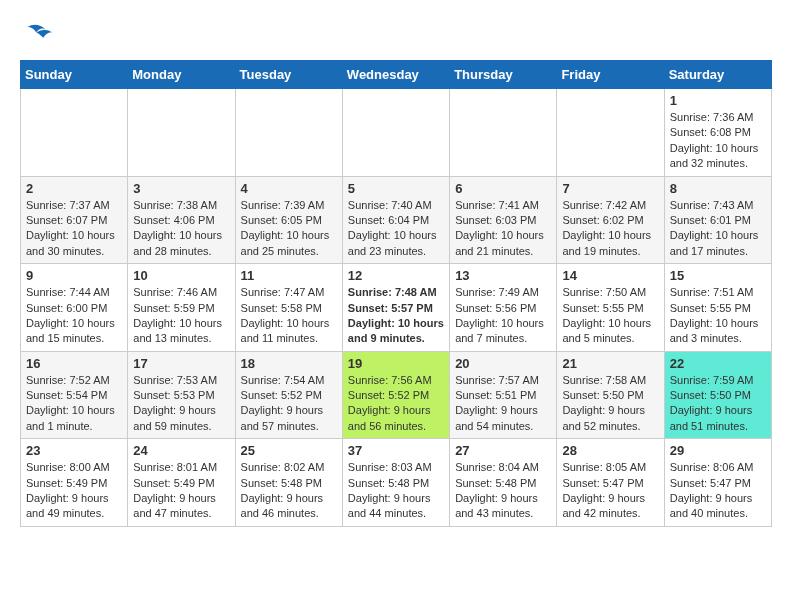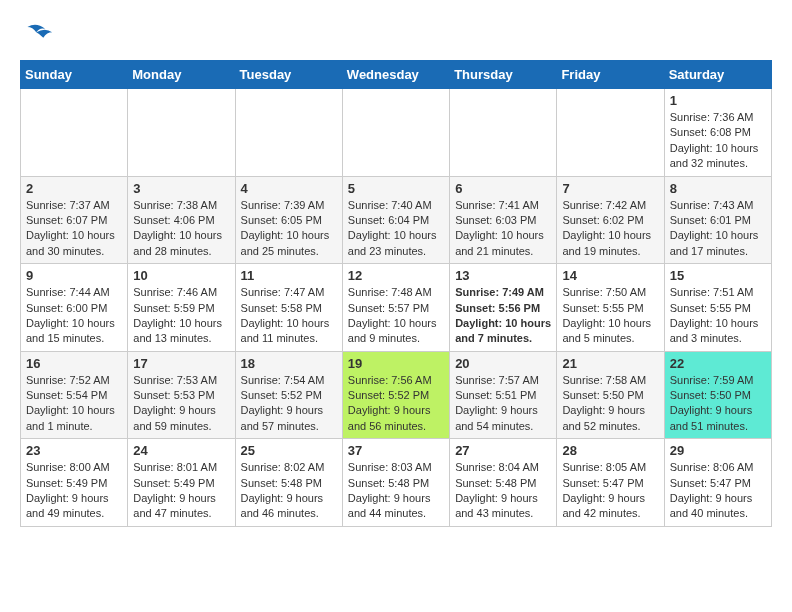--- a/index.html
+++ b/index.html
@@ -201,28 +201,28 @@
         </td>
         <td>
           <span class="day-number">11</span>
           <div class="day-info" style="white-space: pre-line;">Sunrise: 7:47 AM
 Sunset: 5:58 PM
 Daylight: 10 hours
 and 11 minutes.</div>
         </td>
         <td>
           <span class="day-number">12</span>
-          <div class="day-info" style="white-space: pre-line;">Sunrise: 7:48 AM
+          <div class="day-info" style="white-space: pre-line; font-weight: bold;">Sunrise: 7:48 AM
 Sunset: 5:57 PM
 Daylight: 10 hours
 and 9 minutes.</div>
         </td>
         <td>
           <span class="day-number">13</span>
-          <div class="day-info" style="white-space: pre-line; font-weight: bold;">Sunrise: 7:49 AM
+          <div class="day-info" style="white-space: pre-line;">Sunrise: 7:49 AM
 Sunset: 5:56 PM
 Daylight: 10 hours
 and 7 minutes.</div>
         </td>
         <td>
           <span class="day-number">14</span>
           <div class="day-info" style="white-space: pre-line;">Sunrise: 7:50 AM
 Sunset: 5:55 PM
 Daylight: 10 hours
 and 5 minutes.</div>

